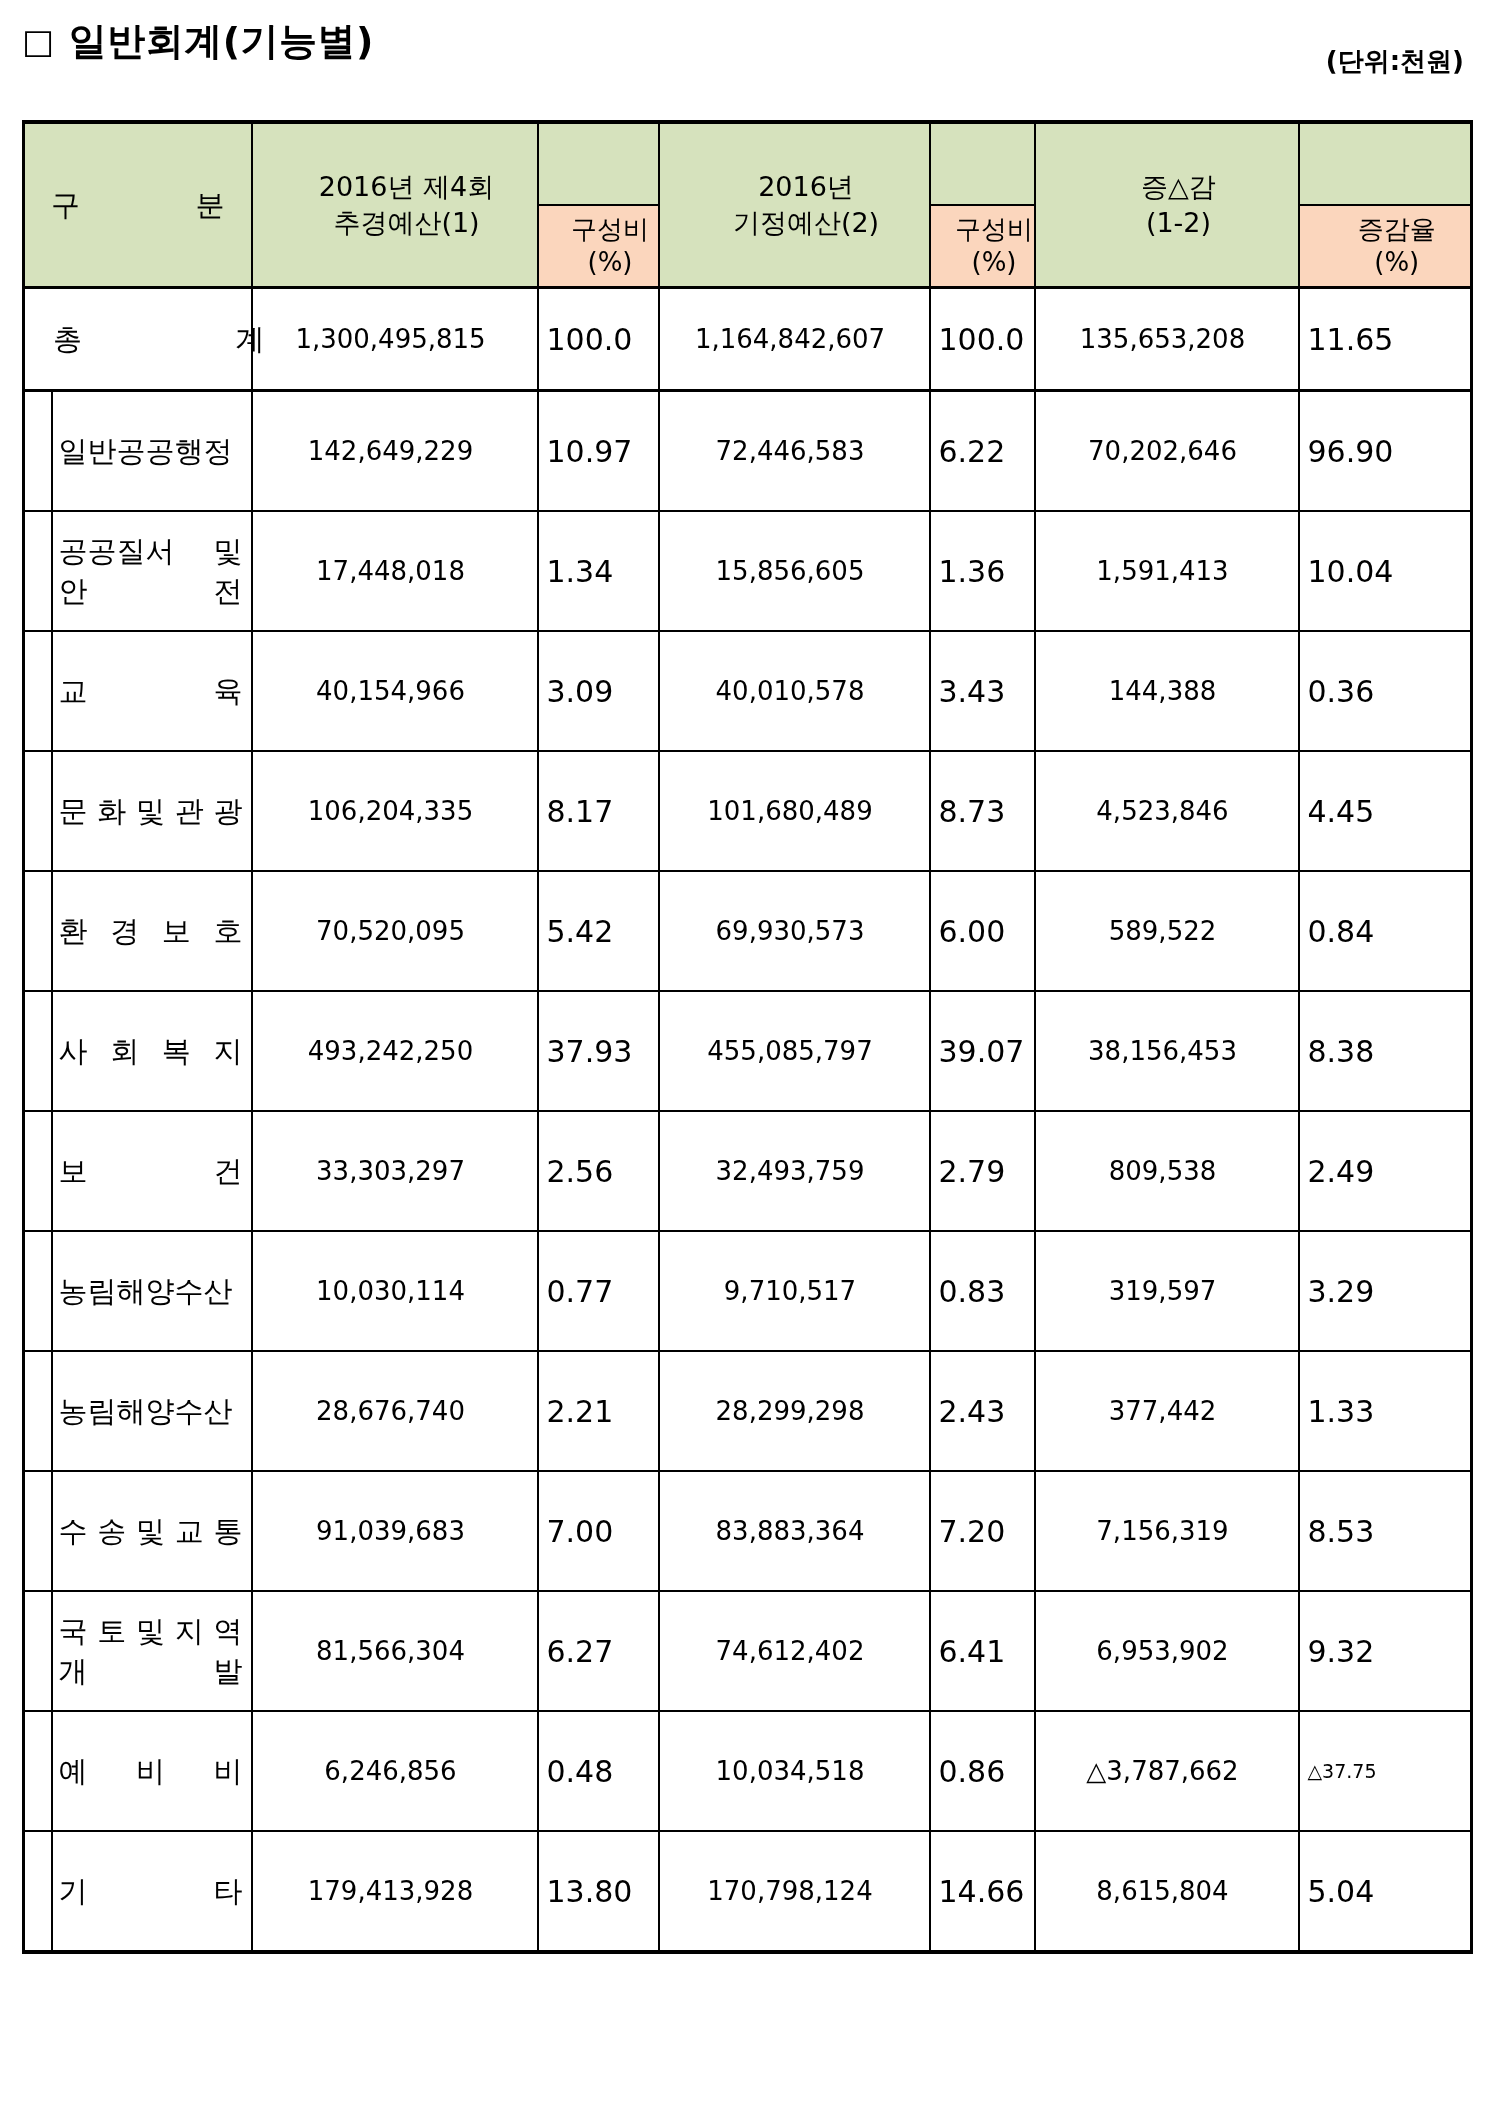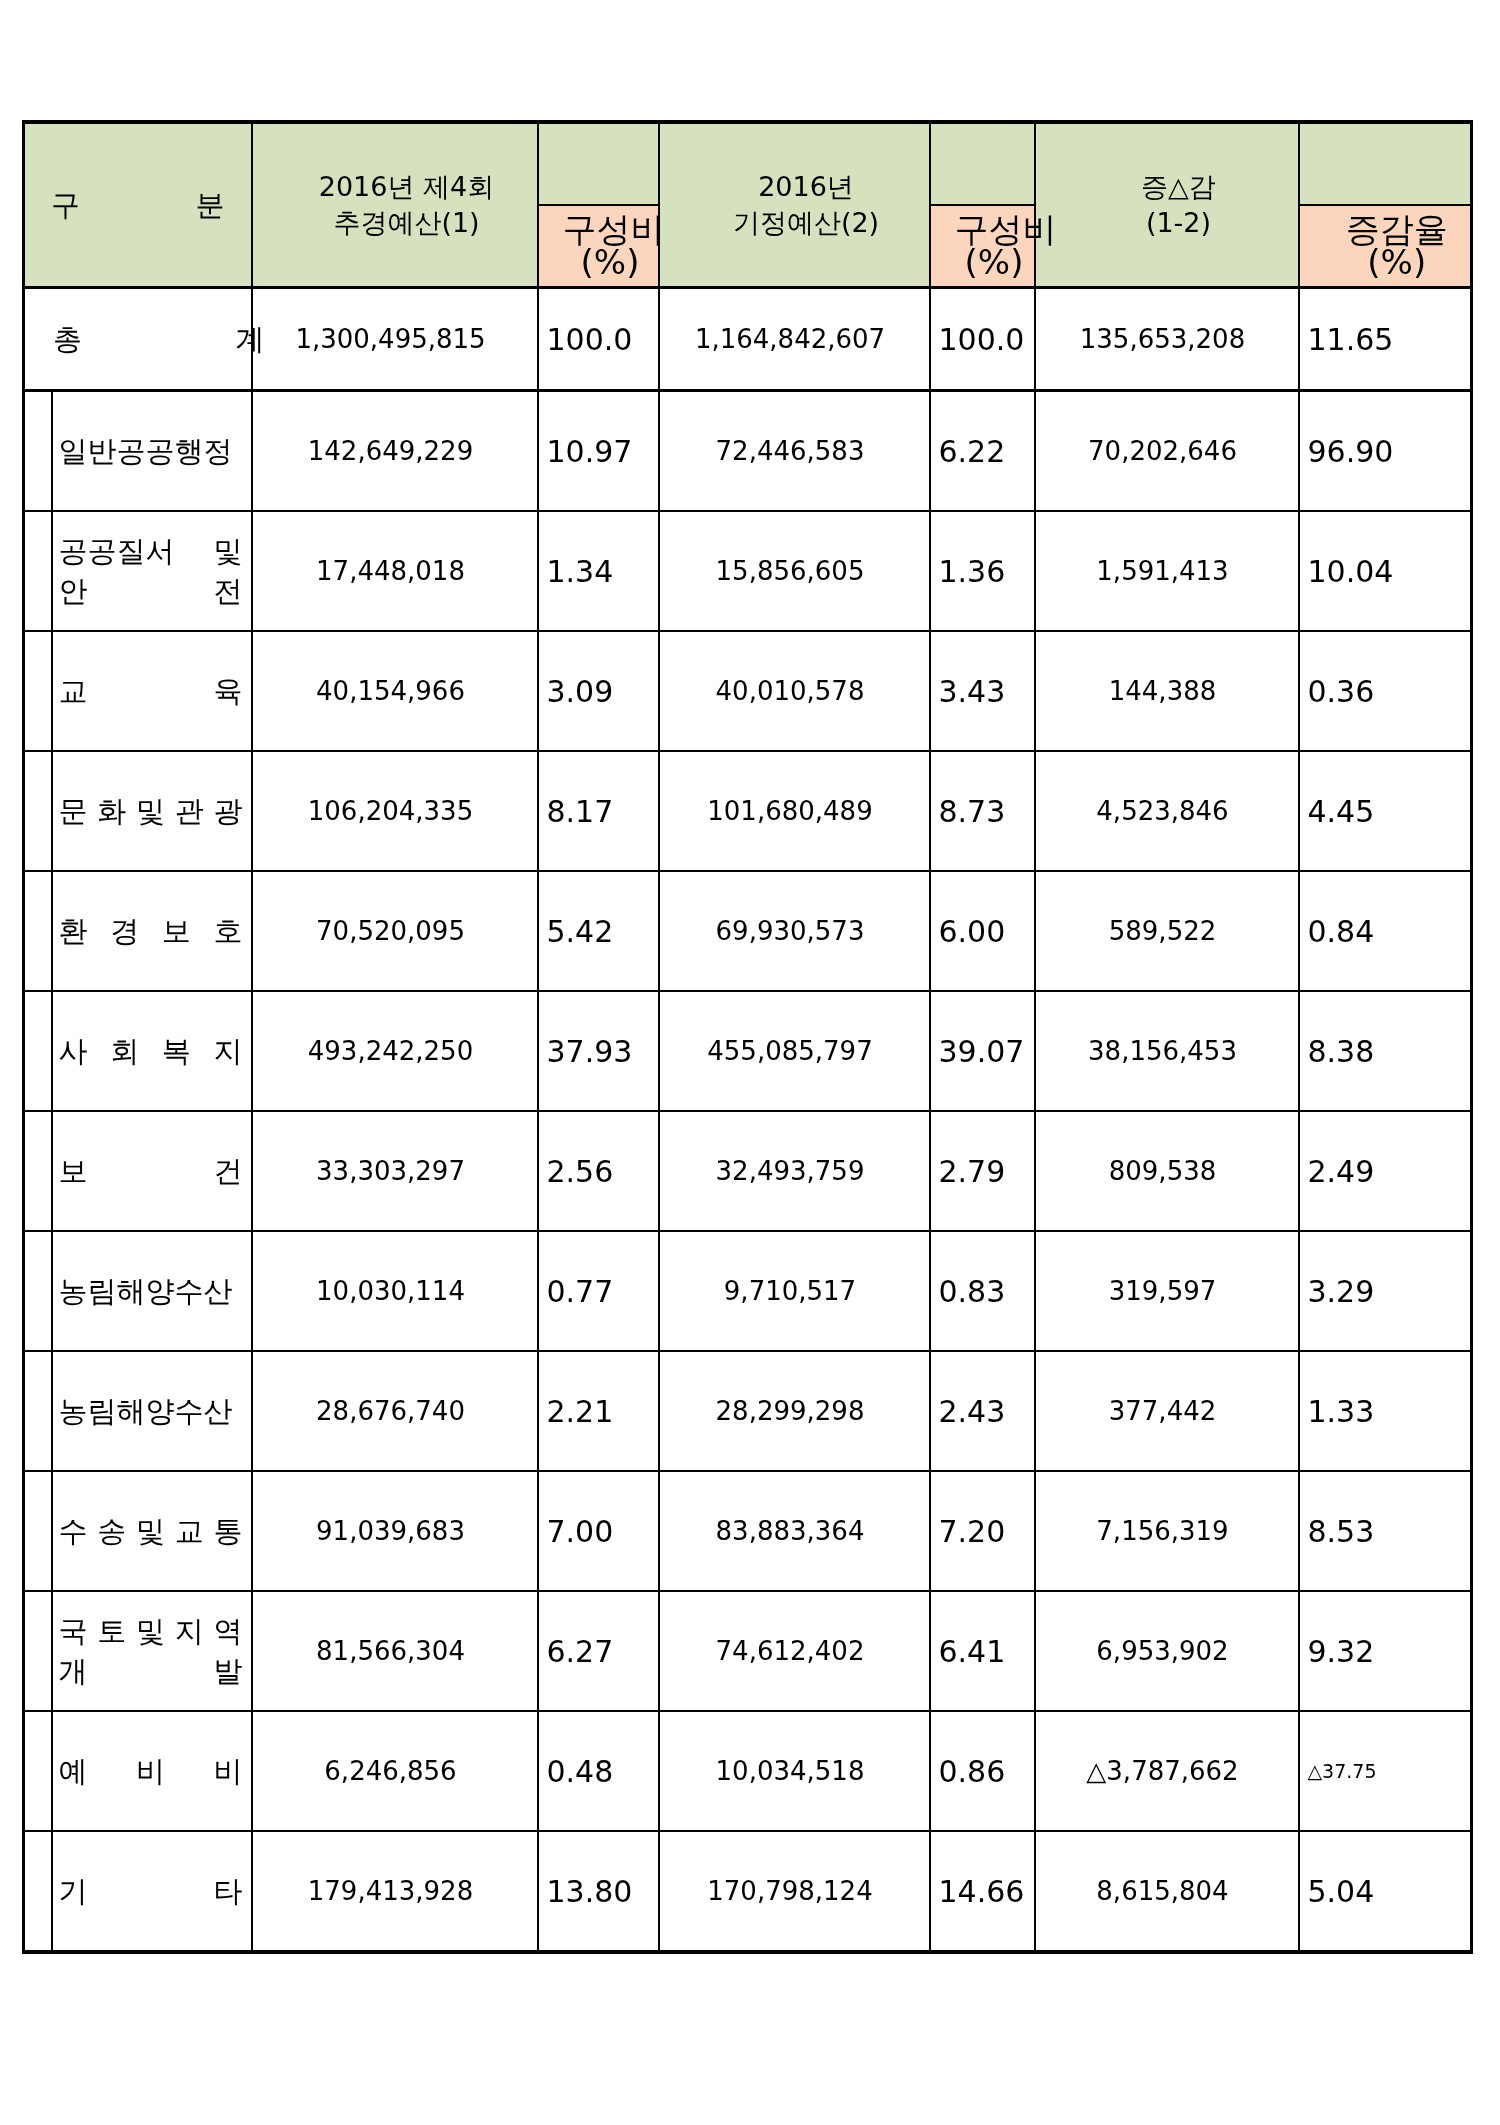--- a/index.html
+++ b/index.html
@@ -86,21 +86,21 @@
   .hd-green {
     background: #d6e2bd !important;
     text-align: center;
     font-size: 27px;
     line-height: 36px;
     letter-spacing: 0px;
   }
   .hd-peach {
     background: #fbd6bd !important;
     text-align: center;
-    font-size: 34px;
+    font-size: 26px;
     line-height: 33px;
   }
   .hd-gubun {
     background: #d6e2bd !important;
     font-size: 29px;
     letter-spacing: 0px;
     padding: 0 26px !important;
   }
   .spread {
     display: flex;
@@ -151,20 +151,24 @@
 
   
   tr.total-row td { border-top: 3px solid #000; border-bottom: 3px solid #000; }
   tr.data-row td { border-top: 2px solid #000; }
 </style>
 </head>
 <body>
 
 <div class="page">
 
+  <div class="title-row">
+    <div class="doc-title"><span class="bullet-box">□</span><span>일반회계(기능별)</span></div>
+    <div class="unit-note">(단위:천원)</div>
+  </div>
 
   <div class="tbl-wrap">
     <table class="budget">
       <colgroup>
         <col style="width:28px">
         <col style="width:200px">
         <col style="width:286px">
         <col style="width:121px">
         <col style="width:271px">
         <col style="width:105px">

